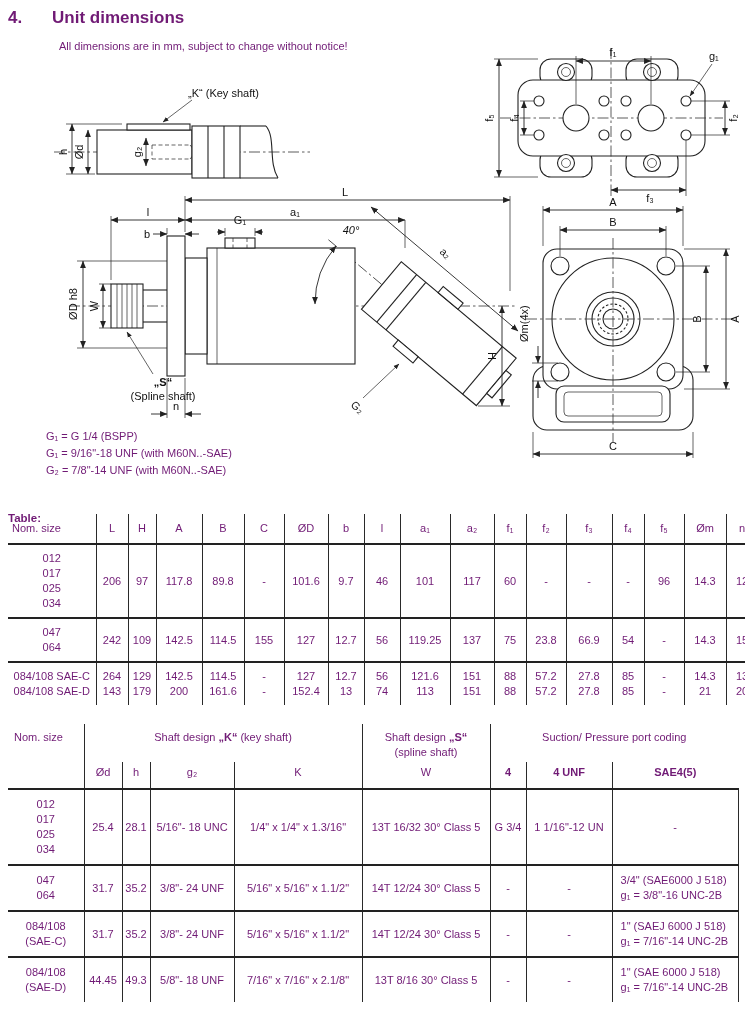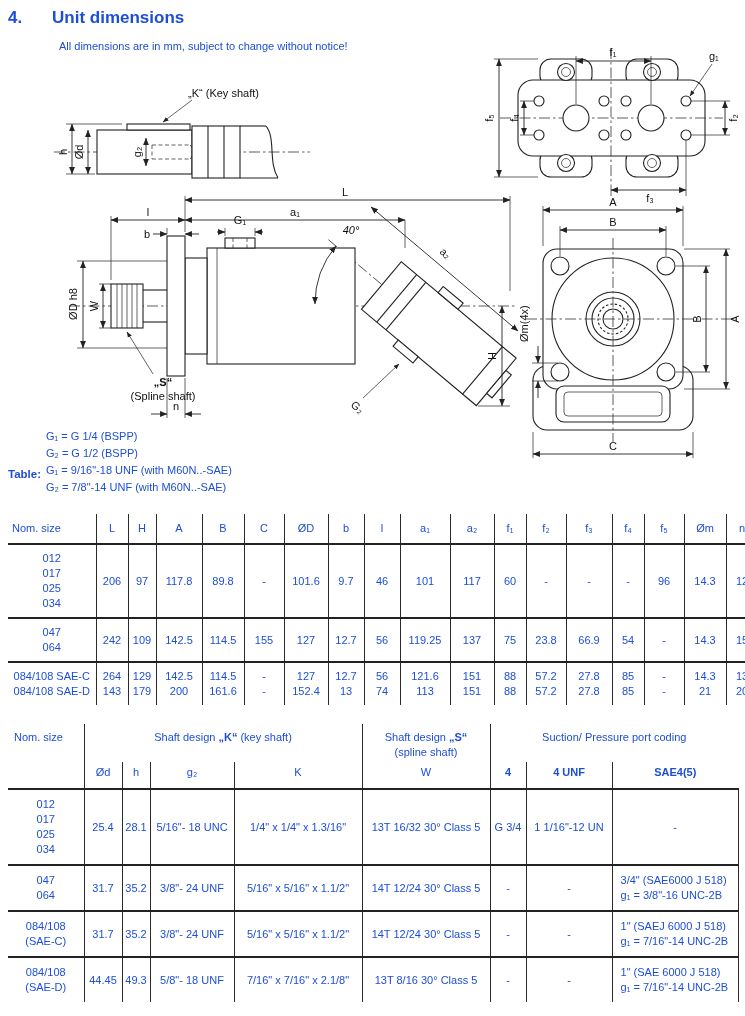--- a/index.html
+++ b/index.html
@@ -1,22 +1,22 @@
 <!DOCTYPE html>
 <html><head>
 <meta charset="utf-8">
 <style>
   html,body{margin:0;padding:0;background:#e8e8e8;}
   .page{position:relative;width:745px;height:1016px;background:#fff;overflow:hidden;
-        font-family:"Liberation Sans","DejaVu Sans",sans-serif;color:#1d4ed8;}
+        font-family:"Liberation Sans","DejaVu Sans",sans-serif;color:#701a75;}
   .hdr{position:absolute;left:8px;top:8px;font-size:17px;font-weight:bold;}
   .hdr .num{display:inline-block;width:44px;}
   .subtitle{position:absolute;left:59px;top:40px;font-size:11px;}
   .notes{position:absolute;left:46px;top:428px;font-size:11px;line-height:17px;}
-  .table-label{position:absolute;left:8px;top:468px;font-size:11.5px;font-weight:bold;}
+  .table-label{position:absolute;left:8px;top:512px;font-size:11.5px;font-weight:bold;}
   svg{position:absolute;overflow:visible;}
   svg text{font-size:11px;fill:#111;}
   svg text.b{font-weight:bold;}
   .ln{stroke:#222;stroke-width:1.1;fill:none;}
   .fw{fill:#fff;}
   .thin{stroke:#222;stroke-width:0.7;fill:none;}
   .dash{stroke-dasharray:4 2.5;}
   .cl{stroke:#333;stroke-width:0.8;fill:none;stroke-dasharray:11 3 2.5 3;}
   .dim{stroke:#222;stroke-width:0.9;fill:none;}
   table{position:absolute;border-collapse:collapse;table-layout:fixed;font-size:11px;line-height:15px;}
@@ -263,21 +263,20 @@
 
     <line class="thin" x1="40" y1="169" x2="14" y2="169"></line>
     <line class="thin" x1="40" y1="187" x2="14" y2="187"></line>
     <line class="dim" x1="20" y1="152" x2="20" y2="169" marker-end="url(#ma)"></line>
     <line class="dim" x1="20" y1="204" x2="20" y2="187" marker-end="url(#ma)"></line>
     <text transform="translate(10,148) rotate(-90)">Øm(4x)</text>
   </svg>
 
   <div class="notes">
     <div>G₁ = G 1/4 (BSPP)</div>
-    <div>G₂ = G 1/2 (BSPP)</div>
     <div>G₁ = 9/16"-18 UNF (with M60N..-SAE)</div>
     <div>G₂ = 7/8"-14 UNF (with M60N..-SAE)</div>
   </div>
 
   <div class="table-label">Table:</div>
 
   <table id="t1">
     <colgroup>
       <col style="width:88px">
         <col style="width:32px">

